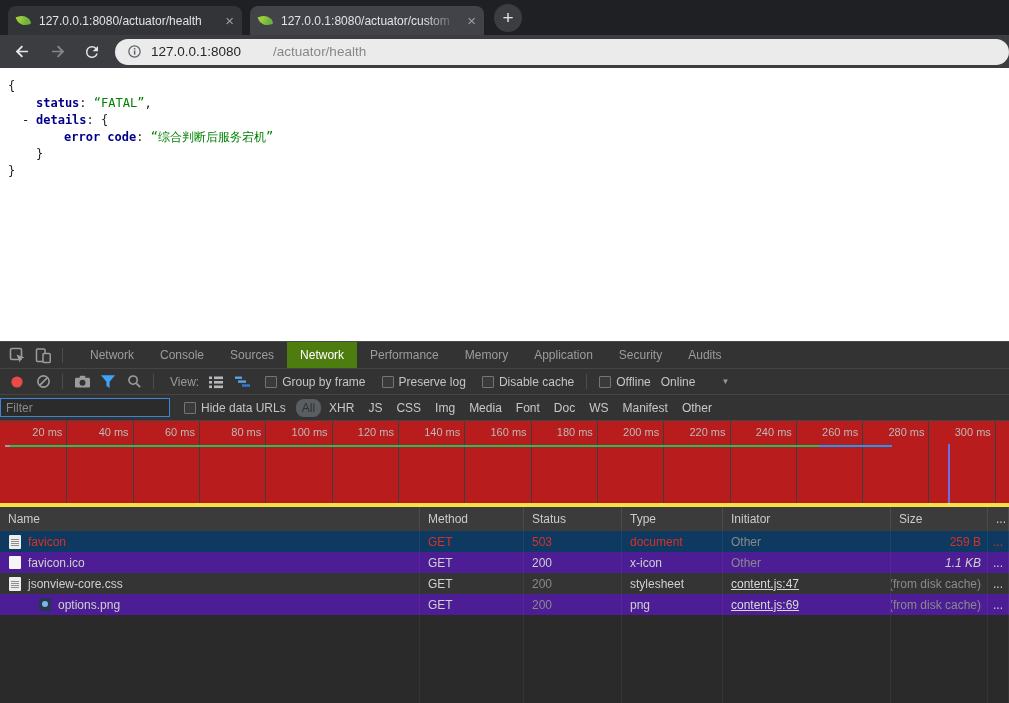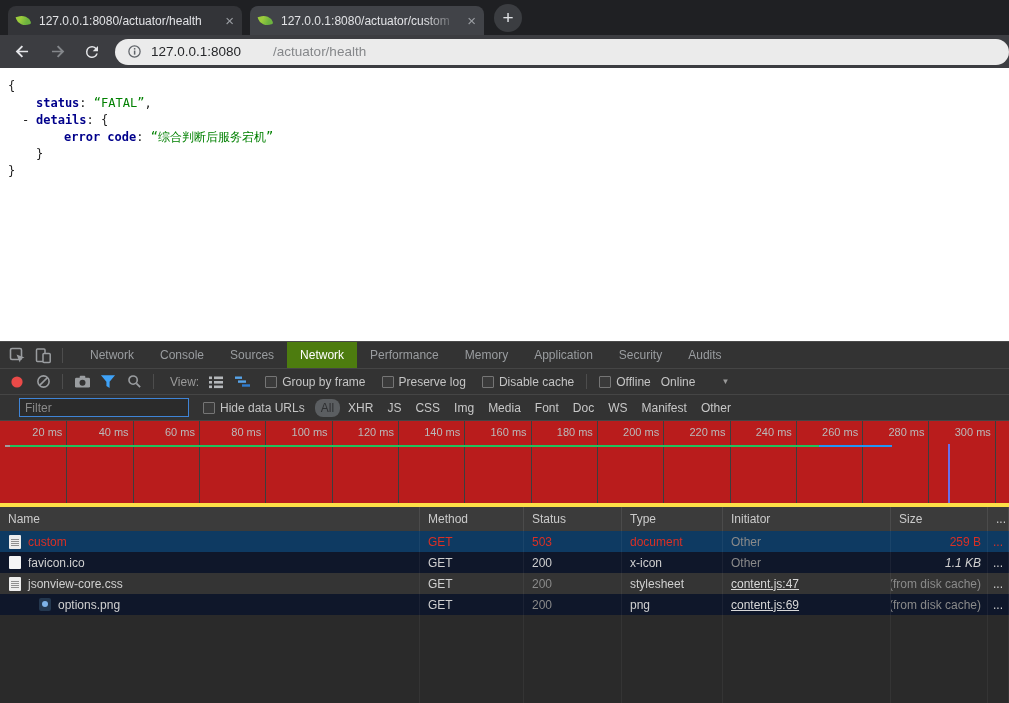--- a/index.html
+++ b/index.html
@@ -44,37 +44,37 @@
   .dt-tab{display:flex;align-items:center;padding:0 13px;color:#9a9da0;height:100%;}
   .dt-tab.active{background:#4d7c0f;color:#fff;}
 
   .dt-toolbar{height:25px;border-bottom:1px solid #454545;display:flex;align-items:center;flex:none;}
   .dt-filter{height:25px;border-bottom:1px solid #454545;display:flex;align-items:center;flex:none;}
   .cb{width:10px;height:10px;border:1px solid #757575;background:#3a3a3a;border-radius:1px;flex:none;display:inline-block;}
   .tlabel{color:#c4c4c4;margin-left:5px;white-space:nowrap;}
   .view-label{color:#9a9a9a;margin-left:10px;}
   .caret{color:#9a9a9a;font-size:8px;margin-left:26px;}
 
-  .filter-input{width:158px;height:15px;background:#2b2b2b;border:1px solid #3f84d6;color:#c8c8c8;font-size:12px;margin-left:19px;padding:1px 5px;outline:none;font-family:"Liberation Sans",sans-serif;}
+  .filter-input{width:158px;height:15px;background:#2b2b2b;border:1px solid #3f84d6;color:#c8c8c8;font-size:12px;margin-left:0;padding:1px 5px;outline:none;font-family:"Liberation Sans",sans-serif;}
   .filter-input::placeholder{color:#8a8a8a;}
   #pills{display:flex;align-items:center;margin-left:8px;}
   .pill{color:#c8c8c8;padding:2px 6px;margin-left:2px;white-space:nowrap;}
   .pill.active{background:#5b5e61;color:#2e2f31;border-radius:8px;}
 
   .dt-timeline{height:82px;border-bottom:4px solid #fde047;position:relative;background:#b91c1c;flex:none;overflow:hidden;}
   .tl-label{position:absolute;top:5px;width:58px;text-align:right;font-size:11px;color:#bababa;}
   .tl-grid{position:absolute;top:0;bottom:0;width:1px;background:#3d3d3d;}
   .tl-bar{position:absolute;top:24px;height:2px;}
   .tl-event{position:absolute;top:23px;bottom:0;width:2px;}
 
   .nt-header{height:24px;background:#3b3b3b;display:flex;flex:none;}
   .nt-hcell{box-sizing:border-box;border-right:1px solid #4b4b4b;color:#cbcbcb;display:flex;align-items:center;padding-left:8px;overflow:hidden;white-space:nowrap;}
   .nt-row{height:21px;display:flex;flex:none;}
   .nt-row.r-odd{background:#343434;}
-  .nt-row.r-even{background:#0f172a;}
+  .nt-row.r-even{background:#4c1d95;}
   .nt-row.r-sel{background:var(--selected-blue,#0e3a62) !important;}
   .nt-cell{box-sizing:border-box;border-right:1px solid rgba(255,255,255,0.05);display:flex;align-items:center;padding-left:8px;overflow:hidden;white-space:nowrap;color:#d0d0d0;font-size:12px;}
   .nt-cell.right{justify-content:flex-end;padding-right:6px;padding-left:0;}
   .nt-cell.center{justify-content:center;padding-left:0;}
   .err{color:var(--error-red,#d93025) !important;}
   .dim{color:#8a8a8a !important;}
   .lnk{text-decoration:underline;color:#d8d8d8;}
   .ic{width:12px;height:14px;margin-right:7px;margin-left:1px;flex:none;position:relative;}
   .ic-document{background:#ededed;border-radius:1px;}
   .ic-document::before{content:"";position:absolute;left:2px;right:2px;top:3px;height:8px;background:repeating-linear-gradient(#ededed 0 1px,#8f8f8f 1px 2px);}
@@ -298,21 +298,21 @@
         <div class="nt-hcell" style="width: 98px;">Status</div>
         <div class="nt-hcell" style="width: 101px;">Type</div>
         <div class="nt-hcell" style="width: 168px;">Initiator</div>
         <div class="nt-hcell" style="width: 97px;">Size</div>
         <div class="nt-hcell center" style="width: 21px;">...</div>
       </div>
     <div id="nt-rows">
         <div class="nt-row r-sel">
           <div class="nt-cell err" style="width: 420px;">
             <span class="ic ic-document"></span>
-            <span>custom</span>
+            <span>favicon</span>
           </div>
           <div class="nt-cell err" style="width: 104px;">GET</div>
           <div class="nt-cell err" style="width: 98px;">503</div>
           <div class="nt-cell err" style="width: 101px;">document</div>
           <div class="nt-cell dim" style="width: 168px;">Other</div>
           <div class="nt-cell err right" style="width: 97px;">259 B</div>
           <div class="nt-cell err center" style="width: 21px;">...</div>
         </div>
         <div class="nt-row r-even">
           <div class="nt-cell" style="width: 420px;">

